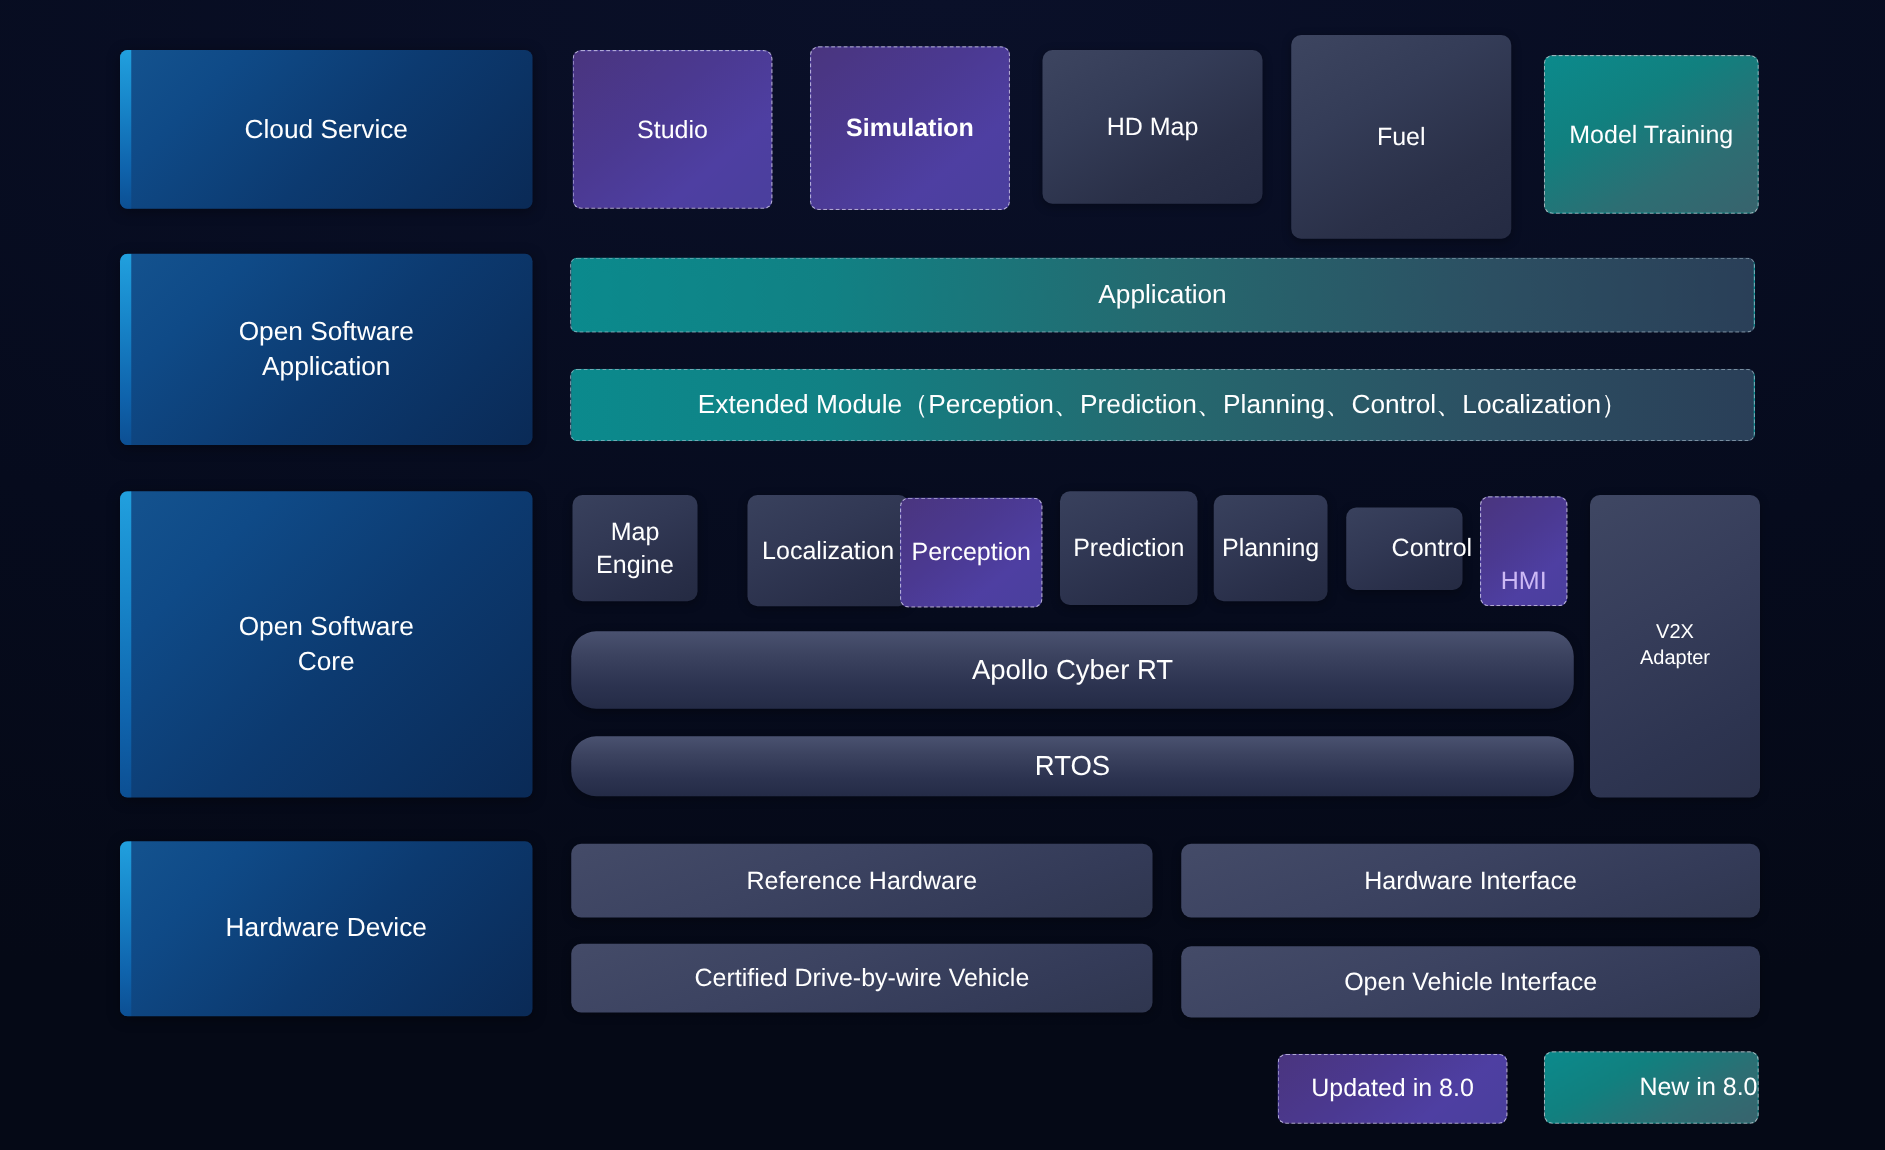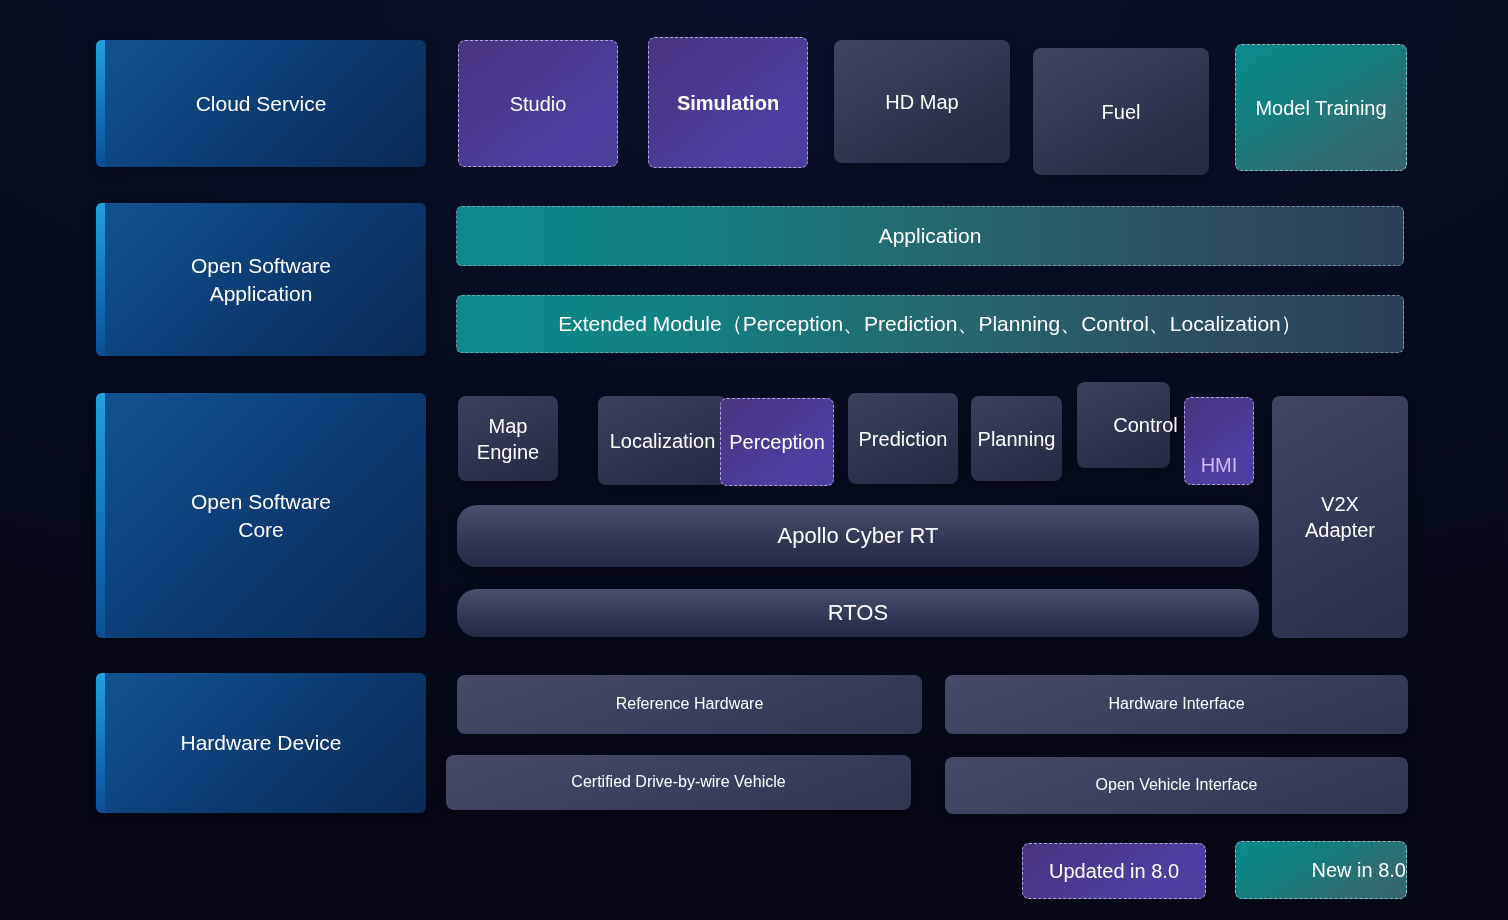--- a/index.html
+++ b/index.html
@@ -60,31 +60,31 @@
     box-shadow: 0 2px 8px rgba(0,0,0,.3);
   }
   .slate-v {
     background: linear-gradient(180deg, #4a5270 0%, #3c4360 30%, #2c3350 70%, #242b46 100%);
     font-size: 20px;
     box-shadow: 0 2px 8px rgba(0,0,0,.3);
     border-radius: 20px;
   }
   .slate-hw {
     background: linear-gradient(160deg, #444b68 0%, #3c4361 40%, #343b58 75%, #2f364f 100%);
-    font-size: 16px;
+    font-size: 20px;
     box-shadow: 0 2px 8px rgba(0,0,0,.3);
   }
   .slate-core {
     background: linear-gradient(155deg, #39415d 0%, #313854 40%, #292f49 75%, #242a42 100%);
     font-size: 20px;
     box-shadow: 0 2px 8px rgba(0,0,0,.3);
   }
   .slate-v2x {
     background: linear-gradient(150deg, #3f4763 0%, #363d5a 40%, #2d3450 78%, #2a3049 100%);
-    font-size: 20px;
+    font-size: 16px;
     box-shadow: 0 2px 8px rgba(0,0,0,.3);
   }
 
   
   .purple {
     background: linear-gradient(140deg, #4a357f 0%, #4b3991 40%, #4e3fa2 72%, #4a3f9d 100%);
     border: 1.5px dashed rgba(206,200,232,.78);
     border-radius: 7px;
     font-size: 20px;
   }
@@ -119,21 +119,21 @@
   </div>
 
   <div class="card purple" style="left:648px; top:37px; width:160px; height:131px;font-weight:bold;">
     <span>Simulation</span>
   </div>
 
   <div class="card slate" style="left:834px; top:40px; width:176px; height:123px;">
     <span>HD Map</span>
   </div>
 
-  <div class="card slate" style="left:1033px; top:48px; width:176px; height:127px;">
+  <div class="card slate" style="left:1033px; top:28px; width:176px; height:163px;">
     <span>Fuel</span>
   </div>
 
   <div class="card teal" style="left:1235px; top:44px; width:172px; height:127px;">
     <span>Model Training</span>
   </div>
 
   <div class="card panel" style="left:96px; top:203px; width:330px; height:153px;">
     <span class="ptext">Open Software
 Application</span>
@@ -166,21 +166,21 @@
   </div>
 
   <div class="card slate-core" style="left:848px; top:393px; width:110px; height:91px;">
     <span>Prediction</span>
   </div>
 
   <div class="card slate-core" style="left:971px; top:396px; width:91px; height:85px;">
     <span>Planning</span>
   </div>
 
-  <div class="card slate-core" style="left:1077px; top:382px; width:93px; height:86px;padding-left:44px;">
+  <div class="card slate-core" style="left:1077px; top:406px; width:93px; height:66px;padding-left:44px;">
     <span>Control</span>
   </div>
 
   <div class="card purple" style="left:1184px; top:397px; width:70px; height:88px;">
     <span class="purple-text">HMI</span>
   </div>
 
   <div class="card slate-v2x" style="left:1272px; top:396px; width:136px; height:242px;">
     <span>V2X
 Adapter</span>
@@ -199,21 +199,21 @@
   </div>
 
   <div class="card slate-hw" style="left:457px; top:675px; width:465px; height:59px;">
     <span>Reference Hardware</span>
   </div>
 
   <div class="card slate-hw" style="left:945px; top:675px; width:463px; height:59px;">
     <span>Hardware Interface</span>
   </div>
 
-  <div class="card slate-hw" style="left:446px; top:755px; width:465px; height:55px;align-items:center;">
+  <div class="card slate-hw" style="left:457px; top:755px; width:465px; height:55px;align-items:center;">
     <span>Certified Drive-by-wire Vehicle</span>
   </div>
 
   <div class="card slate-hw" style="left:945px; top:757px; width:463px; height:57px;">
     <span>Open Vehicle Interface</span>
   </div>
 
   <div class="card purple" style="left:1022px; top:843px; width:184px; height:56px;">
     <span>Updated in 8.0</span>
   </div>

